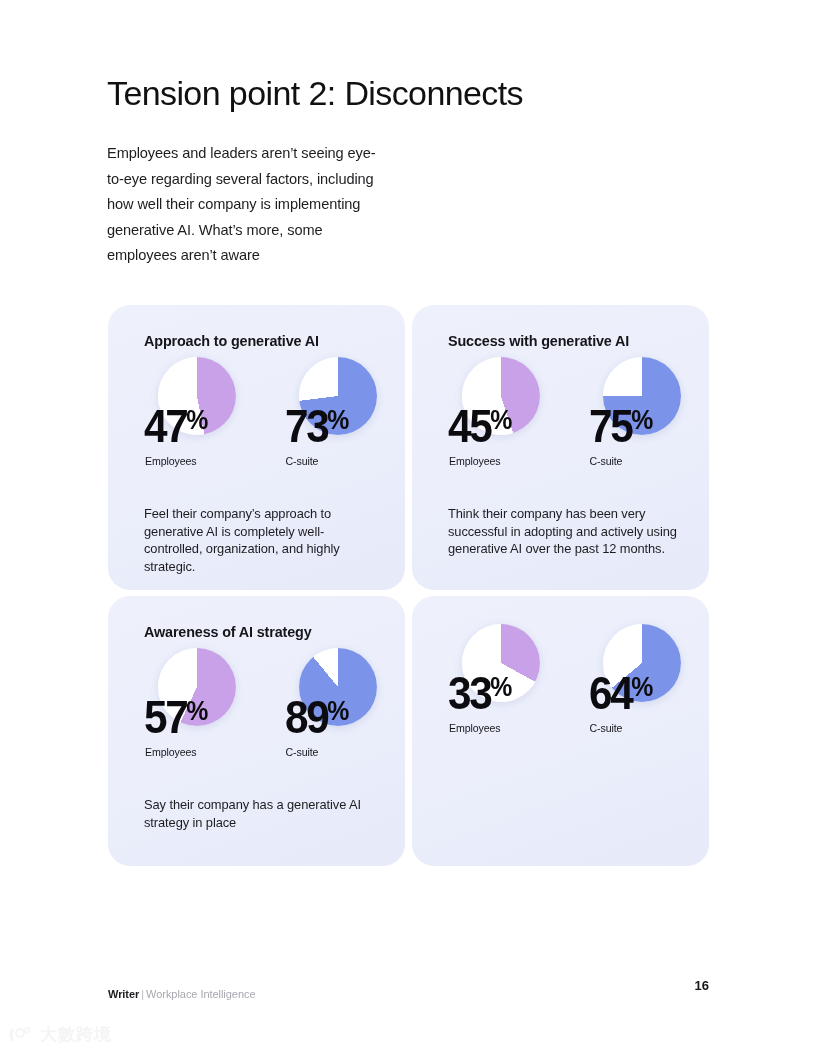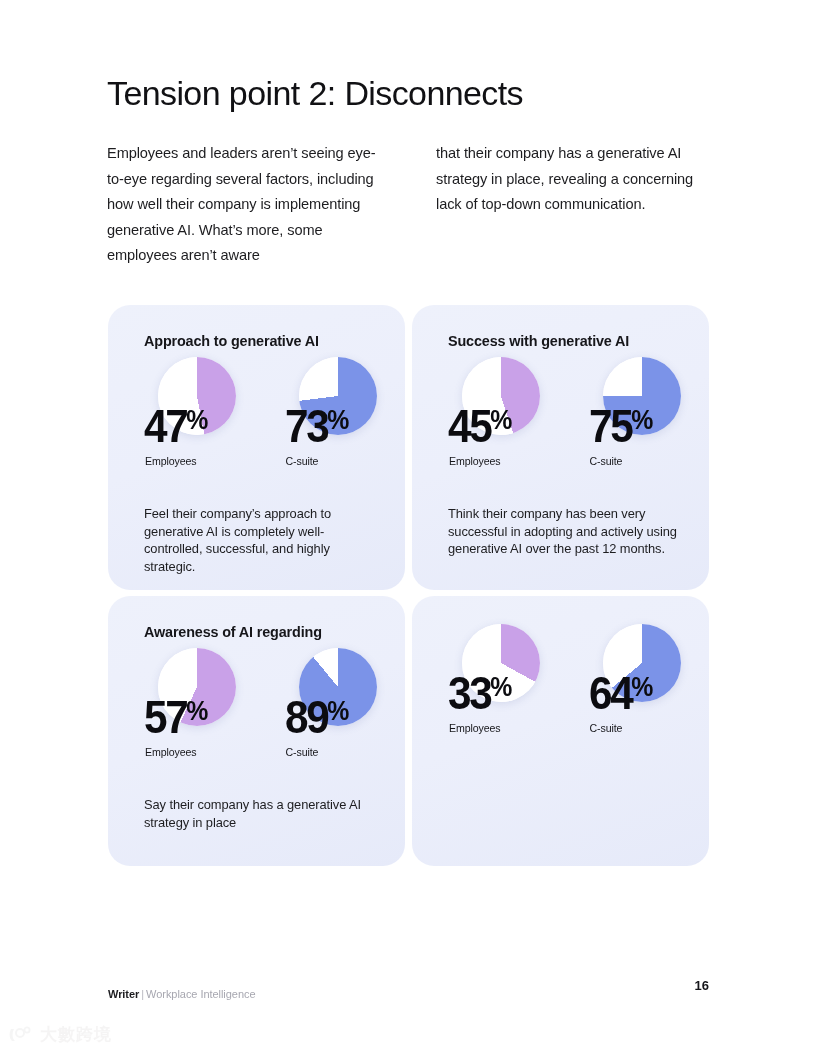--- a/index.html
+++ b/index.html
@@ -168,23 +168,20 @@
 
 <div class="page">
 
   <h1 class="page-title">Tension point 2: Disconnects</h1>
 
   <div class="intro">
     <div class="intro-cols">
       <div class="intro-col">
         <p>Employees and leaders aren’t seeing eye-to-eye regarding several factors, including how well their company is implementing generative AI. What’s more, some employees aren’t aware</p>
       </div>
-      <div class="intro-col">
-        <p>that their company has a generative AI strategy in place, revealing a concerning lack of top-down communication.</p>
-      </div>
     </div>
   </div>
 
   <div class="cards" id="card-grid">
       <div class="card">
         <div class="card-title">Approach to generative AI</div>
         <div class="stats">
           <div class="stat">
             <div class="pie">
               <div class="wedge" style="background: conic-gradient(rgb(201, 161, 232) 0deg, rgb(201, 161, 232) 169.2deg, rgb(255, 255, 255) 169.2deg, rgb(255, 255, 255) 360deg);"></div>
@@ -193,21 +190,21 @@
             <div class="stat-label">Employees</div>
           </div>
           <div class="stat">
             <div class="pie">
               <div class="wedge" style="background: conic-gradient(rgb(123, 147, 232) 0deg, rgb(123, 147, 232) 262.8deg, rgb(255, 255, 255) 262.8deg, rgb(255, 255, 255) 360deg);"></div>
             </div>
             <div class="stat-value"><span>73</span><span class="pct">%</span></div>
             <div class="stat-label">C-suite</div>
           </div>
         </div>
-        <div class="card-desc">Feel their company’s approach to generative AI is completely well-controlled, successful, and highly strategic.</div>
+        <div class="card-desc">Feel their company’s approach to generative AI is completely well-controlled, organization, and highly strategic.</div>
       </div>
       <div class="card">
         <div class="card-title">Success with generative AI</div>
         <div class="stats">
           <div class="stat">
             <div class="pie">
               <div class="wedge" style="background: conic-gradient(rgb(201, 161, 232) 0deg, rgb(201, 161, 232) 162deg, rgb(255, 255, 255) 162deg, rgb(255, 255, 255) 360deg);"></div>
             </div>
             <div class="stat-value"><span>45</span><span class="pct">%</span></div>
             <div class="stat-label">Employees</div>
@@ -216,21 +213,21 @@
             <div class="pie">
               <div class="wedge" style="background: conic-gradient(rgb(123, 147, 232) 0deg, rgb(123, 147, 232) 270deg, rgb(255, 255, 255) 270deg, rgb(255, 255, 255) 360deg);"></div>
             </div>
             <div class="stat-value"><span>75</span><span class="pct">%</span></div>
             <div class="stat-label">C-suite</div>
           </div>
         </div>
         <div class="card-desc">Think their company has been very successful in adopting and actively using generative AI over the past 12 months.</div>
       </div>
       <div class="card">
-        <div class="card-title">Awareness of AI regarding</div>
+        <div class="card-title">Awareness of AI strategy</div>
         <div class="stats">
           <div class="stat">
             <div class="pie">
               <div class="wedge" style="background: conic-gradient(rgb(201, 161, 232) 0deg, rgb(201, 161, 232) 205.2deg, rgb(255, 255, 255) 205.2deg, rgb(255, 255, 255) 360deg);"></div>
             </div>
             <div class="stat-value"><span>57</span><span class="pct">%</span></div>
             <div class="stat-label">Employees</div>
           </div>
           <div class="stat">
             <div class="pie">

